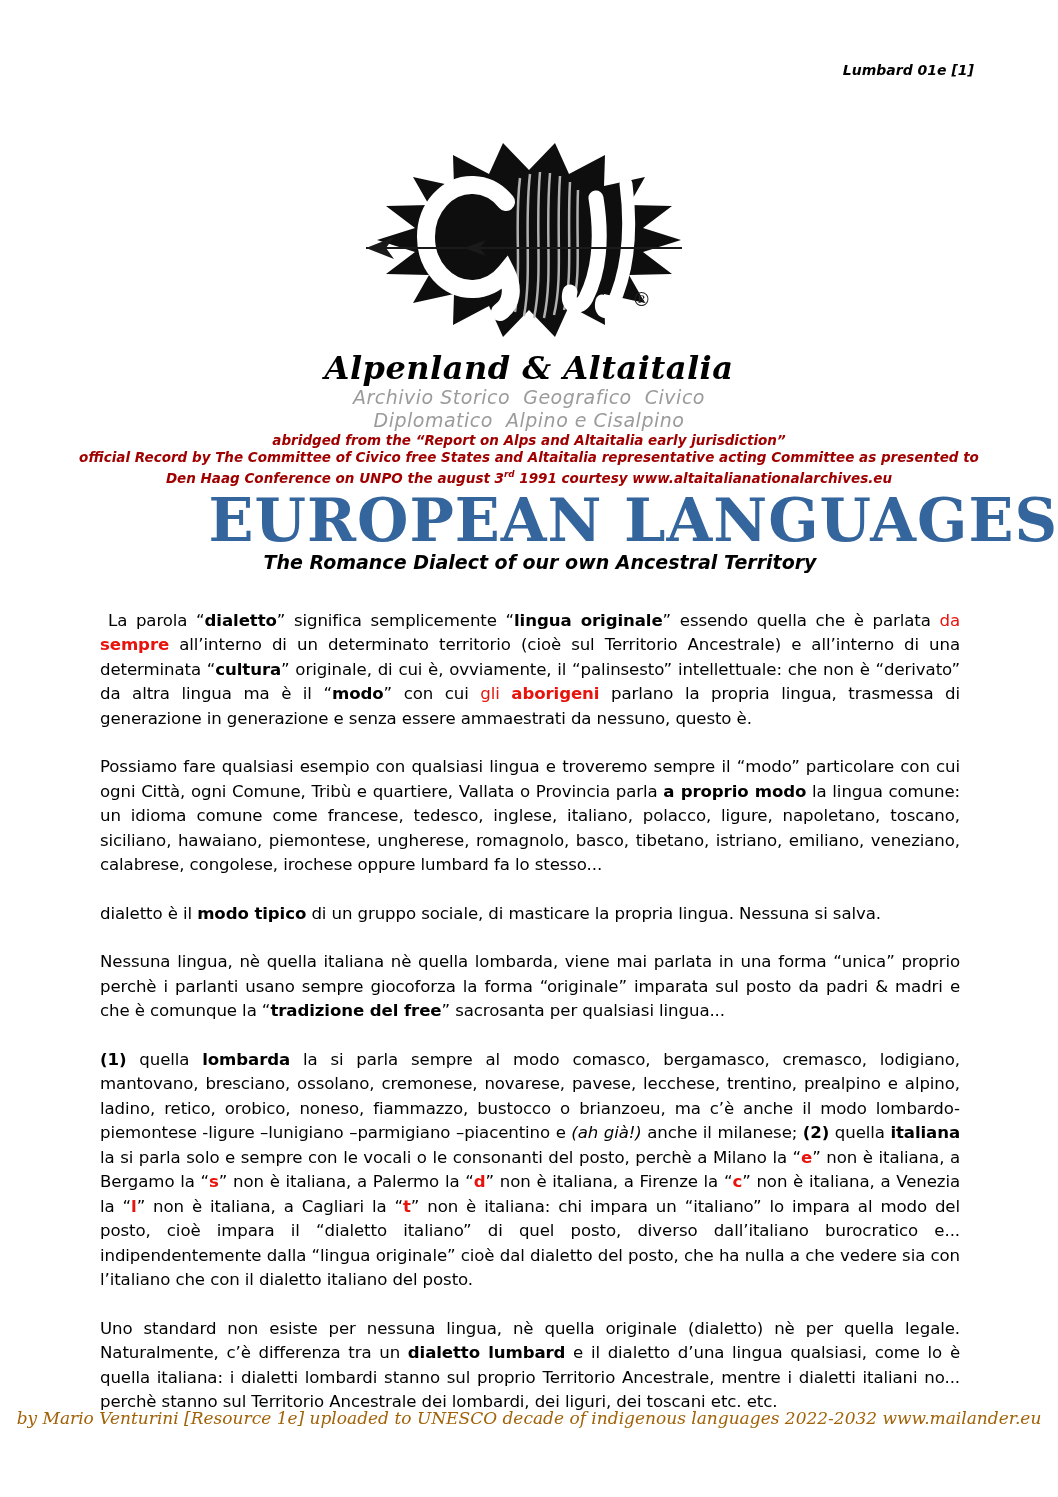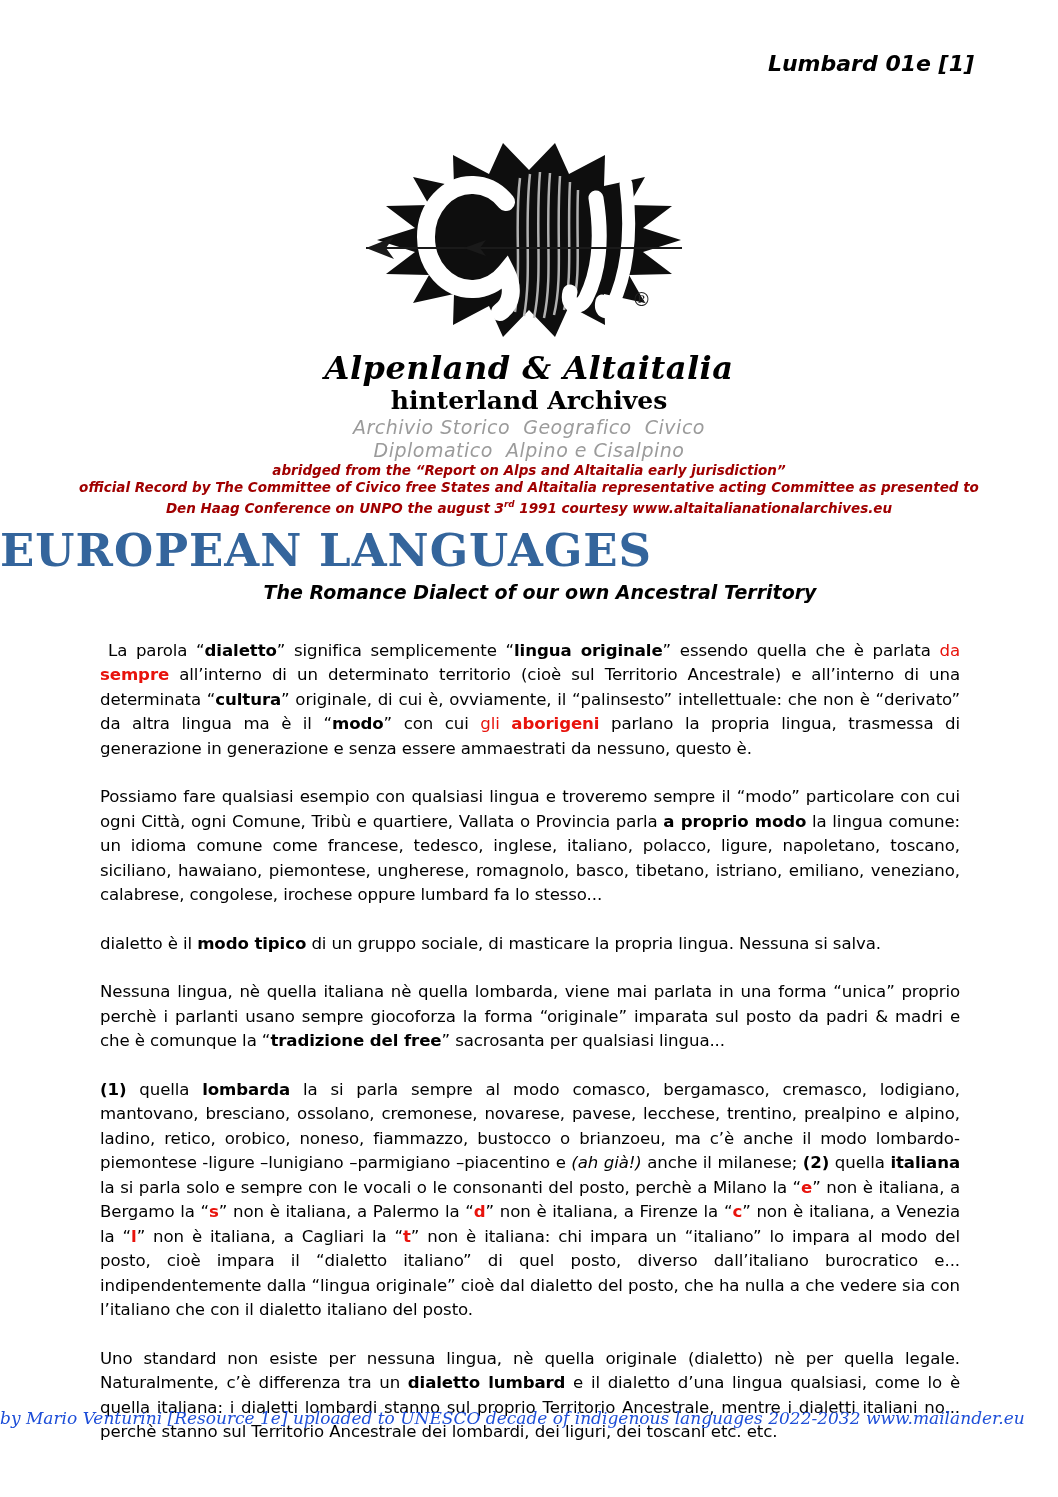--- a/index.html
+++ b/index.html
@@ -13,25 +13,25 @@
     position:relative;
     width:1058px;
     height:1497px;
     background:#fff;
     overflow:hidden;
     color:#000;
     font-family:"DejaVu Sans",sans-serif;
   }
   .doc-ref{
     position:absolute;
-    top:51px;
+    top:62px;
     right:84px;
     font-style:italic;
     font-weight:bold;
-    font-size:22px;
+    font-size:14px;
     font-family:"DejaVu Sans",sans-serif;
   }
   .logo-block{margin-top:140px;text-align:center;}
   .splash-svg{display:block;margin:0 auto;}
   .brand1{
     font-family:"DejaVu Serif",serif;
     font-weight:bold;
     font-size:32px;
     line-height:36px;
     letter-spacing:.5px;
@@ -57,24 +57,24 @@
     color:var(--provred);
     font-style:italic;
     font-weight:bold;
     font-size:13.5px;
     line-height:17px;
     font-family:"DejaVu Sans",sans-serif;
   }
   .provenance sup{font-size:.65em;}
   .title{
     margin-top:10px;
-    text-align:left;
+    text-align:right;
     font-family:"DejaVu Serif",serif;
     font-weight:bold;
-    font-size:45px;
+    font-size:59px;
     line-height:48px;
     letter-spacing:1px;
     color:var(--blue);
   }
   .subtitle{
     margin-top:6px;
     text-align:center;
     font-style:italic;
     font-weight:bold;
     font-size:19px;
@@ -95,25 +95,25 @@
   .body-text p.indent{text-indent:8px;}
   .seg-b{font-weight:bold;}
   .seg-r{color:var(--red);}
   .seg-rb{color:var(--red);font-weight:bold;margin-top:16px;}
   .seg-i{font-style:italic;}
   .footer{
     position:absolute;
     left:0;
     top:1408px;
     width:100%;
-    text-align:left;
+    text-align:center;
     font-family:"DejaVu Serif",serif;
     font-style:italic;
     font-size:17px;
-    color:#1d4ed8;
+    color:#a16207;
   }
 </style>
 </head>
 <body>
 
 <div class="page">
 
   <div class="doc-ref">Lumbard 01e [1]</div>
 
   <div class="logo-block">
@@ -130,21 +130,20 @@
       </g>
       <path d="M142,62 A46,52 0 1 0 142,132 C150,148 148,164 136,172" stroke="#ffffff" stroke-width="18" fill="none" stroke-linecap="round"></path>
       <path d="M232,58 C238,95 236,130 222,158 C216,170 202,168 206,152" stroke="#ffffff" stroke-width="15" fill="none" stroke-linecap="round"></path>
       <path d="M262,44 C268,90 264,132 248,166 C244,175 235,173 238,161" stroke="#ffffff" stroke-width="13" fill="none" stroke-linecap="round"></path>
       <line x1="2" y1="108" x2="318" y2="108" stroke="#1a1a1a" stroke-width="2"></line>
       <polygon points="2,108 30,97 22,108 30,119" fill="#1a1a1a"></polygon>
       <polygon points="100,108 122,100 116,108 122,116" fill="#1a1a1a"></polygon>
       <text x="268" y="166" font-size="19" fill="#222222" font-family="DejaVu Serif, serif">®</text>
     </svg>
     <div class="brand1">Alpenland &amp; Altaitalia</div>
-    <div class="brand2">hinterland Archives</div>
     <div class="archive-line">Archivio Storico  Geografico  Civico</div>
     <div class="archive-line">Diplomatico  Alpino e Cisalpino</div>
   </div>
 
   <div class="provenance">
     <div>abridged from the “Report on Alps and Altaitalia early jurisdiction”</div>
     <div>official Record by The Committee of Civico free States and Altaitalia representative acting Committee as presented to</div>
     <div><span>Den Haag Conference on UNPO the august 3</span><sup>rd</sup><span> 1991 courtesy www.altaitalianationalarchives.eu</span></div>
   </div>
 

